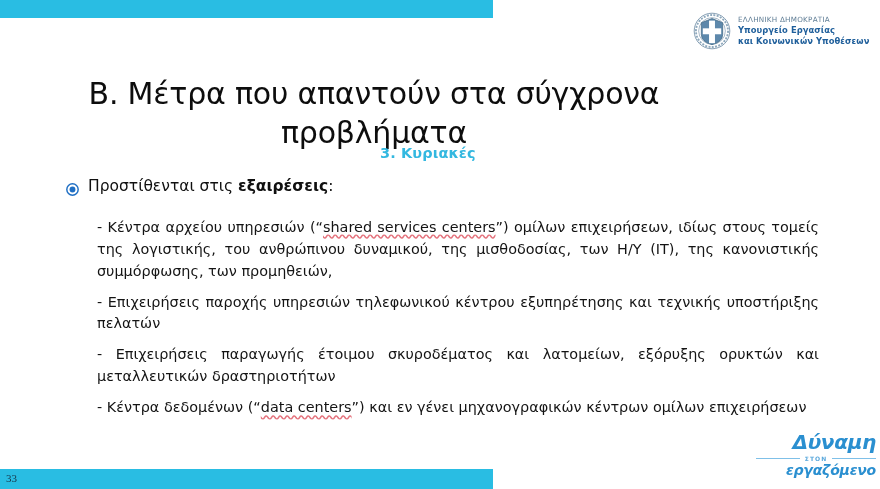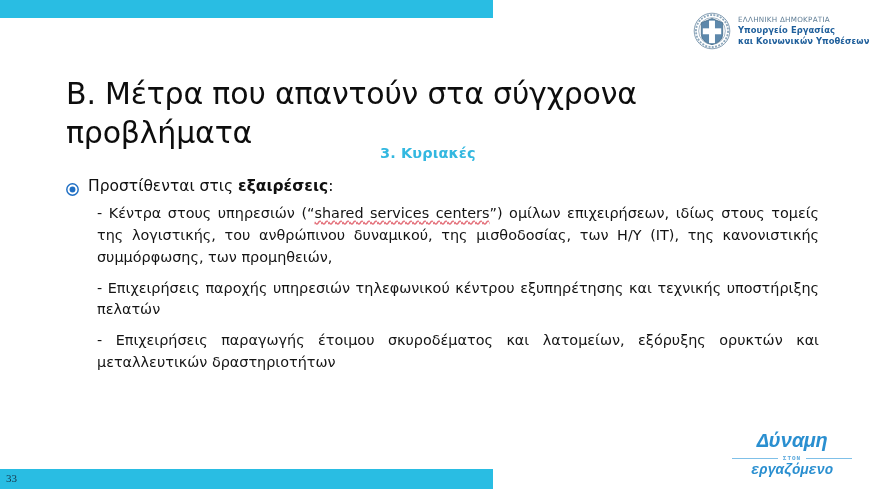--- a/index.html
+++ b/index.html
@@ -76,28 +76,29 @@
   .ministry-line3 {
     font-size: 8.4px;
     font-weight: bold;
     color: #1f5f9b;
     letter-spacing: 0.05px;
   }
 
   
   .title {
     position: absolute;
-    left: 66px;
+    left: 54px;
     top: 74px;
     width: 640px;
     font-size: 30px;
     line-height: 1.30;
     color: #0d0d0d;
     font-weight: normal;
     letter-spacing: -0.2px;
+    text-align: center;
   }
 
   
   .subtitle {
     position: absolute;
     left: 380px;
     top: 145px;
     font-size: 14.5px;
     font-weight: bold;
     color: #33b8e0;
@@ -108,21 +109,21 @@
   .body {
     position: absolute;
     left: 66px;
     top: 176px;
     width: 754px;
   }
   .bullet-row {
     display: flex;
     align-items: flex-start;
     gap: 9px;
-    margin-bottom: 6px;
+    margin-bottom: 20px;
   }
   .bullet-icon {
     flex: 0 0 auto;
     width: 13px;
     height: 13px;
     margin-top: 5px;
   }
   .bullet-text {
     font-size: 15.5px;
     color: #101010;
@@ -148,26 +149,25 @@
   .sp {
     text-decoration: underline wavy #e4737d;
     text-decoration-skip-ink: none;
     text-underline-offset: 2px;
     margin-top: 32px;
   }
 
   
   .brand {
     position: absolute;
-    left: 732px;
+    left: 756px;
     top: 432px;
     width: 120px;
-    text-align: center;
+    text-align: right;
     color: #2a8fd0;
-    font-family: Liberation Mono, monospace;
   }
   .brand-top {
     font-size: 20px;
     font-weight: bold;
     font-style: italic;
     letter-spacing: -0.3px;
     line-height: 1;
     color: #2a8fd0;
   }
   .brand-mid {
@@ -231,27 +231,28 @@
     <div class="bullet-row">
       <span class="bullet-icon">
         <svg viewBox="0 0 16 16" width="13" height="13" aria-hidden="true">
           <circle cx="8" cy="8" r="7" fill="none" stroke="#1f6fc4" stroke-width="1.8"></circle>
           <circle cx="8" cy="8" r="3.6" fill="#1f6fc4"></circle>
         </svg>
       </span>
       <span class="bullet-text"><span>Προστίθενται στις </span><b>εξαιρέσεις</b><span>:</span></span>
     </div>
 
-    <p class="para"><span>- Κέντρα στους υπηρεσιών (“</span><span class="sp">shared services centers</span><span>”) ομίλων επιχειρήσεων, ιδίως στους τομείς της λογιστικής, του ανθρώπινου δυναμικού, της μισθοδοσίας, των Η/Υ (IT), της κανονιστικής συμμόρφωσης, των προμηθειών,</span></p>
+    <p class="para"><span>- Κέντρα αρχείου υπηρεσιών (“</span><span class="sp">shared services centers</span><span>”) ομίλων επιχειρήσεων, ιδίως στους τομείς της λογιστικής, του ανθρώπινου δυναμικού, της μισθοδοσίας, των Η/Υ (IT), της κανονιστικής συμμόρφωσης, των προμηθειών,</span></p>
 
 
     <p class="para pad"><span>- Επιχειρήσεις παροχής υπηρεσιών τηλεφωνικού κέντρου εξυπηρέτησης και τεχνικής υποστήριξης πελατών</span></p>
 
     <p class="para pad"><span>- Επιχειρήσεις παραγωγής έτοιμου σκυροδέματος και λατομείων, εξόρυξης ορυκτών και μεταλλευτικών δραστηριοτήτων</span></p>
 
+    <p class="para pad"><span>- Κέντρα δεδομένων (“</span><span class="sp">data centers</span><span>”) και εν γένει μηχανογραφικών κέντρων ομίλων επιχειρήσεων</span></p>
 
   </div>
 
   <div class="brand">
     <div class="brand-top">Δύναμη</div>
     <div class="brand-mid">
       <span class="rule"></span>
       <span class="ston">ΣΤΟΝ</span>
       <span class="rule"></span>
     </div>

